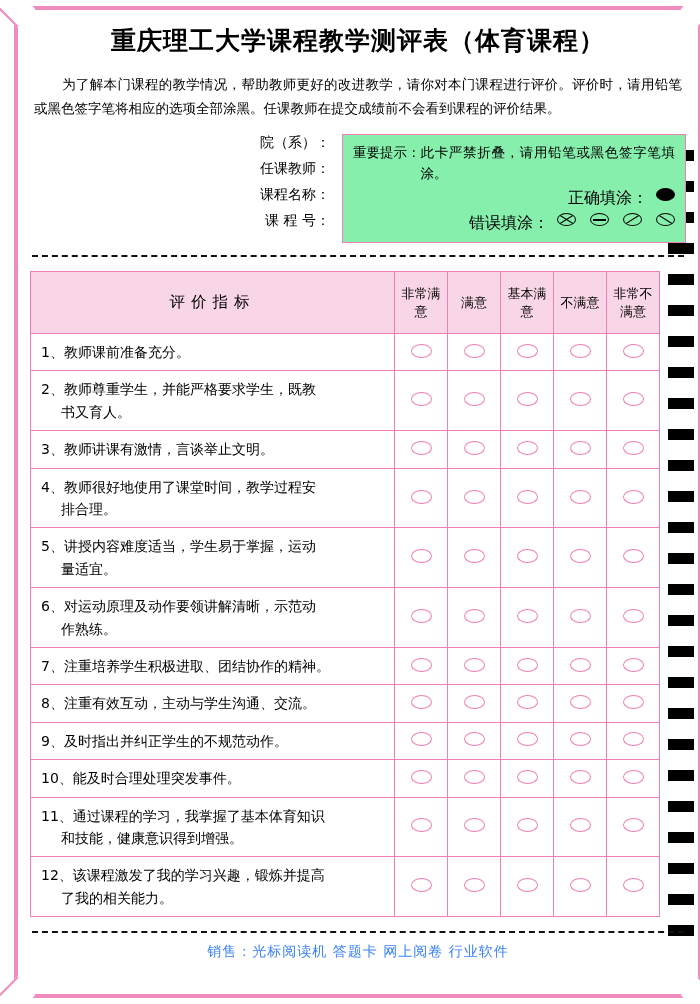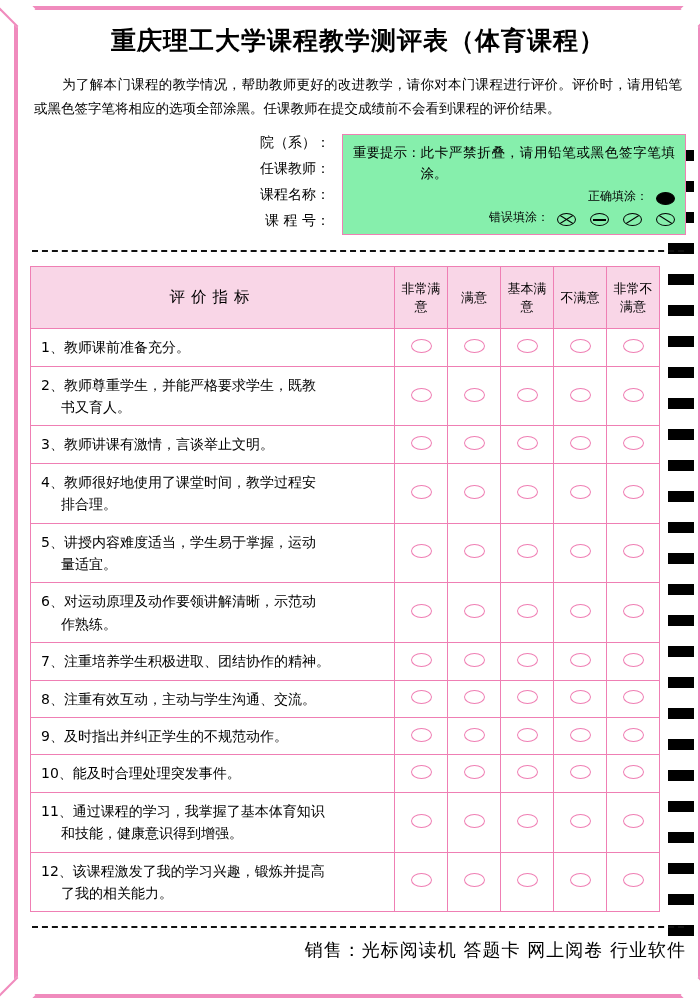--- a/index.html
+++ b/index.html
@@ -131,23 +131,23 @@
   }
   .tip-top {
     font-size: 13.5px;
     line-height: 1.55;
     display: flex;
   }
   .tip-strong { white-space: nowrap; font-weight: normal; }
   .tip-text { text-align: justify; }
   .tip-sub {
     margin-top: 4px;
-    font-size: 12px;
+    font-size: 16px;
     display: flex;
-    align-items: flex-end;
+    align-items: flex-start;
     justify-content: flex-end;
   }
   .tip-sub-label { white-space: nowrap; }
   .tip-marks { display: flex; align-items: center; margin-left: 8px; }
 
   .ellipse {
     width: 19px; height: 13px;
     border: 1.3px solid #000;
     border-radius: 50%;
     margin-right: 14px;
@@ -241,23 +241,23 @@
     width: 21px; height: 14px;
     border: 1.3px solid #ef7fb4;
     border-radius: 50%;
     display: inline-block;
   }
 
   
   .dash-sep.bottom { margin-top: 14px; }
   .footer {
     margin-top: 10px;
-    text-align: right;
-    font-size: 18px;
-    color: #000000;
+    text-align: center;
+    font-size: 14px;
+    color: #3b82f6;
     letter-spacing: 1px;
   }
 </style>
 </head>
 <body>
 
 <div class="sheet">
   <div class="edge-left"></div>
   <div class="edge-right"></div>
   <div class="edge-top"></div>

